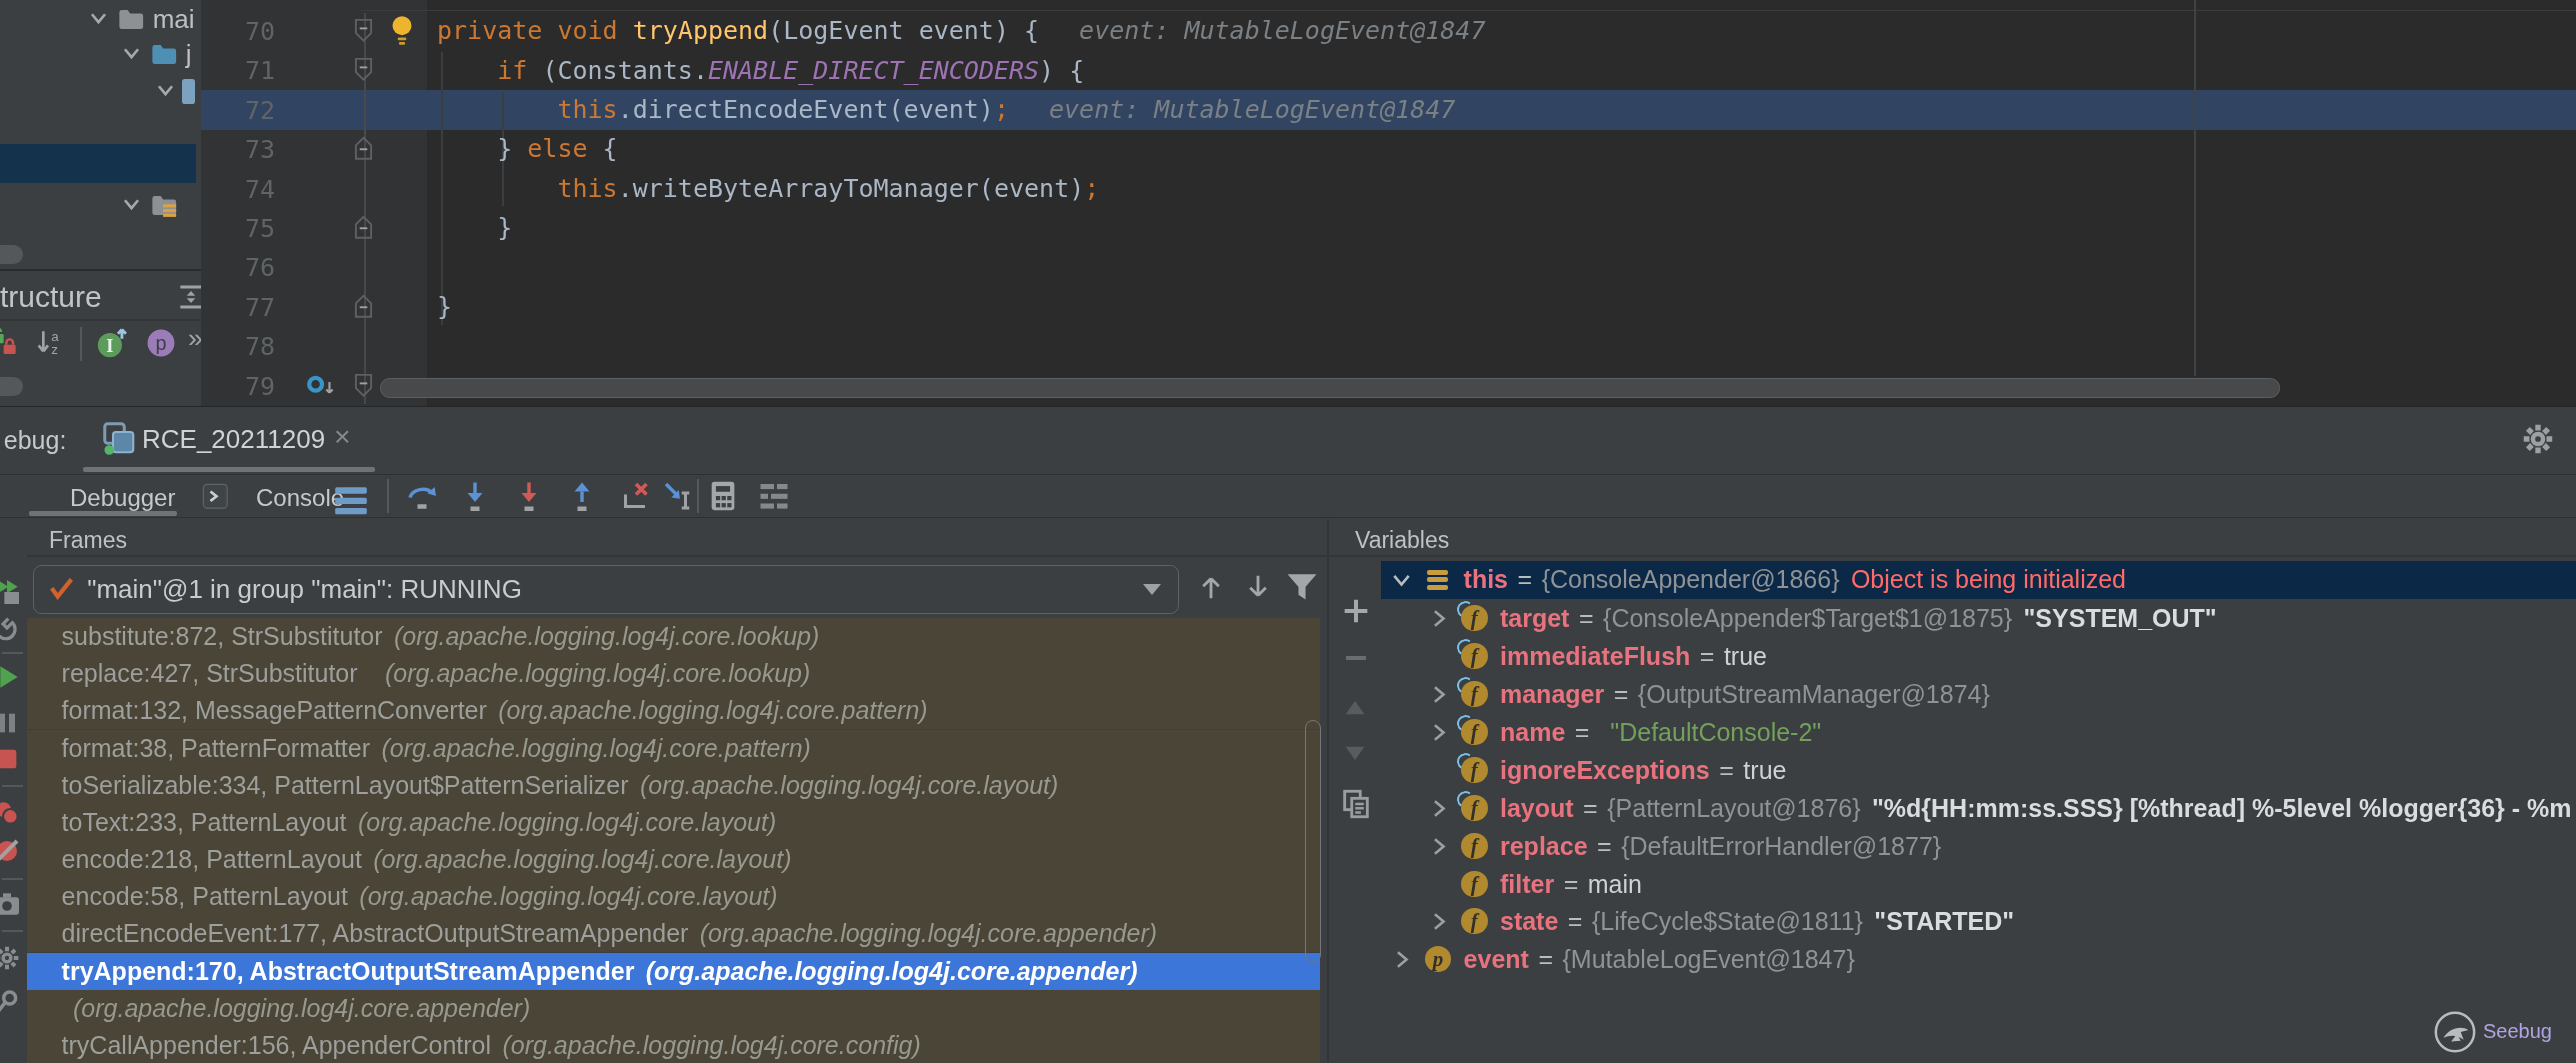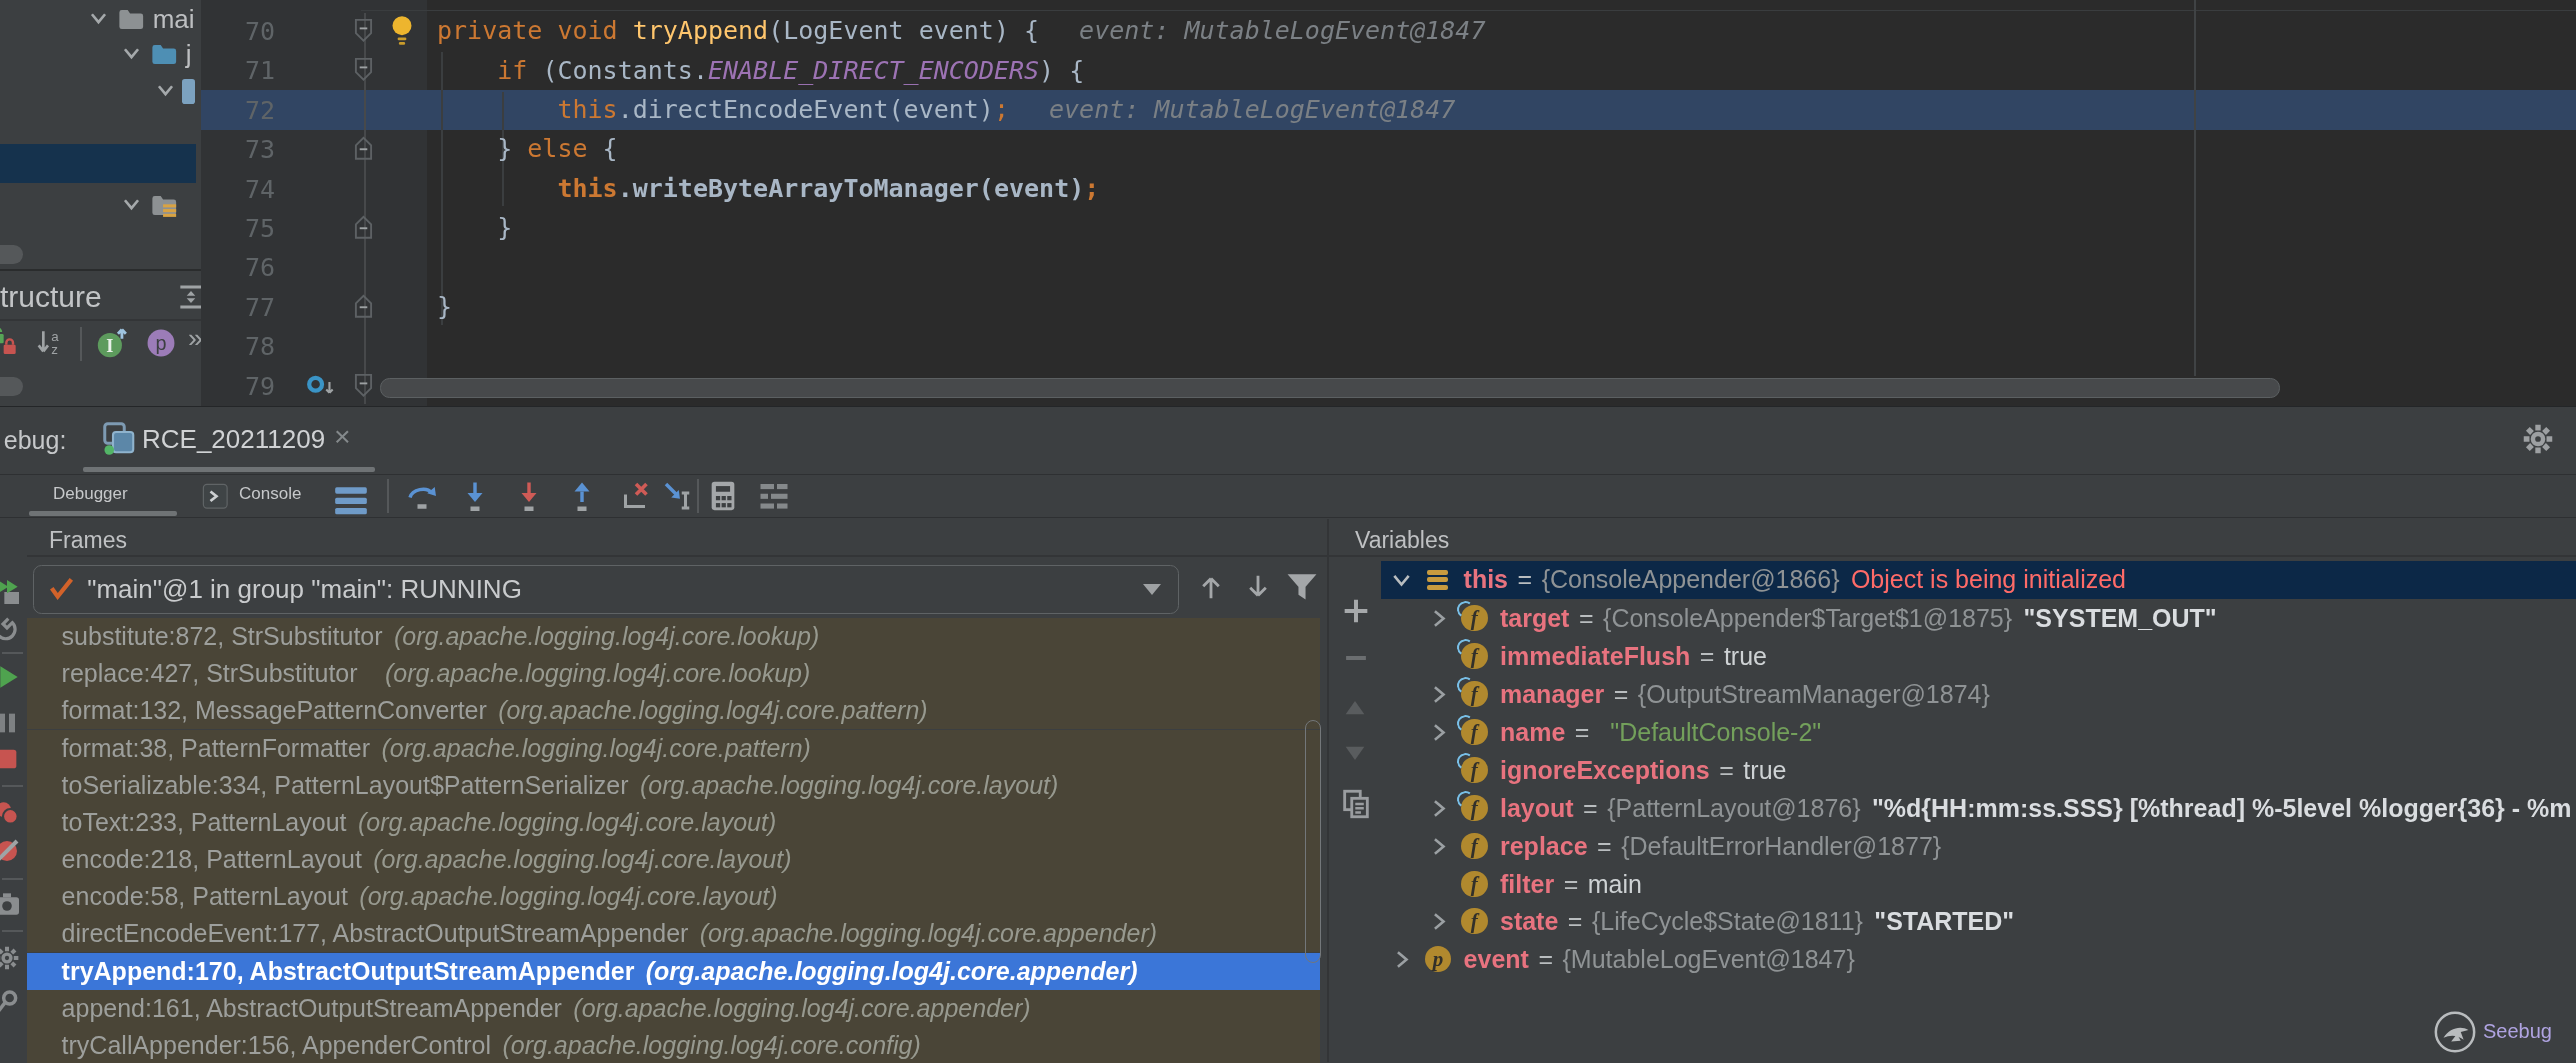--- a/index.html
+++ b/index.html
@@ -31,21 +31,21 @@
                    font-size:30px;color:#c2c4c6;}
   .vsep{width:1.9px;background:#55585a;}
   
   #debug{left:0;top:406px;width:2576px;height:657px;background:#3c3f41;border-top:1.9px solid #242628;}
   #dbg-header{left:0;top:1.9px;width:2576px;height:65px;border-bottom:1.9px solid #2e3032;}
   .hdr-label{font-size:25px;color:#c6c8ca;}
   .tab-title{font-size:26px;color:#d0d2d4;}
   .tab-close{font-size:28.5px;color:#84898b;line-height:28.5px;}
   .tab-underline{background:#6f7375;height:4.7px;border-radius:1.9px;}
   #dbg-toolbar{left:0;top:68px;width:2576px;height:42px;border-bottom:1.9px solid #2e3032;}
-  .tool-tab{font-size:17px;color:#c6c8ca;}
+  .tool-tab{font-size:24px;color:#c6c8ca;margin-left:17px;}
   
   .panel-title{font-size:23px;color:#bfc1c3;}
   #panel-sep-h{left:26.6px;top:148px;width:2549px;height:1.9px;background:#333537;}
   #panel-sep-v{left:1327px;top:112px;width:1.9px;height:543px;background:#333537;}
   #thread-combo{left:33px;top:158px;width:1144px;height:47px;border:1.9px solid #5f6365;
                 border-radius:8.5px;display:flex;align-items:center;}
   #thread-combo .txt{font-size:26px;color:#c9cbcd;margin-left:11.4px;}
   .combo-caret{width:0;height:0;border-left:9.5px solid transparent;border-right:9.5px solid transparent;
                border-top:11.4px solid #9ea1a3;}
   #frames-list{left:26.6px;top:211px;width:1293px;height:446px;overflow:hidden;}
@@ -120,21 +120,21 @@
         <div class="abs code-line mono" style="top: 56px;"><span class="pl">    </span><span class="kw">if </span><span class="pl">(Constants.</span><span class="cst">ENABLE_DIRECT_ENCODERS</span><span class="pl">) {</span></div>
         <div class="abs lnum mono" style="top: 96px;">72</div>
         <div class="abs code-line mono" style="top: 95px;"><span class="pl">        </span><span class="kw">this</span><span class="pl">.directEncodeEvent(event)</span><span class="kw">;</span><span class="hint">event: MutableLogEvent@1847</span></div>
         <div class="abs lnum mono" style="top: 135px;">73</div>
         <div class="abs" style="left: 351px; top: 135px;"><svg width="25" height="26.6" viewBox="0 0 26 28">
             <path d="M5 25h16V11l-8-8-8 8z" fill="none" stroke="#5d6164" stroke-width="2"></path>
             <path d="M9 15h8" stroke="#9da1a3" stroke-width="2"></path>
           </svg></div>
         <div class="abs code-line mono" style="top: 134px;"><span class="pl">    } </span><span class="kw">else</span><span class="pl"> {</span></div>
         <div class="abs lnum mono" style="top: 175px;">74</div>
-        <div class="abs code-line mono" style="top: 174px; font-weight: bold;"><span class="pl">        </span><span class="kw">this</span><span class="pl">.writeByteArrayToManager(event)</span><span class="kw">;</span></div>
+        <div class="abs code-line mono" style="top: 174px;"><span class="pl">        </span><span class="kw">this</span><span class="pl">.writeByteArrayToManager(event)</span><span class="kw">;</span></div>
         <div class="abs lnum mono" style="top: 214px;">75</div>
         <div class="abs" style="left: 351px; top: 214px;"><svg width="25" height="26.6" viewBox="0 0 26 28">
             <path d="M5 25h16V11l-8-8-8 8z" fill="none" stroke="#5d6164" stroke-width="2"></path>
             <path d="M9 15h8" stroke="#9da1a3" stroke-width="2"></path>
           </svg></div>
         <div class="abs code-line mono" style="top: 213px;"><span class="pl">    }</span></div>
         <div class="abs lnum mono" style="top: 253px;">76</div>
         <div class="abs code-line mono" style="top: 252px;"></div>
         <div class="abs lnum mono" style="top: 293px;">77</div>
         <div class="abs" style="left: 351px; top: 293px;"><svg width="25" height="26.6" viewBox="0 0 26 28">
@@ -444,21 +444,20 @@
         </div>
         <div class="frame-row" style="top: 297px; height: 37px;">
           <span>directEncodeEvent:177, AbstractOutputStreamAppender</span>
           <span class="pkg">(org.apache.logging.log4j.core.appender)</span>
         </div>
         <div class="frame-row sel" style="top: 335px; height: 37px;">
           <span>tryAppend:170, AbstractOutputStreamAppender</span>
           <span class="pkg">(org.apache.logging.log4j.core.appender)</span>
         </div>
         <div class="frame-row" style="top: 372px; height: 37px;">
-          <span>append:161, AbstractOutputStreamAppender</span>
           <span class="pkg">(org.apache.logging.log4j.core.appender)</span>
         </div>
         <div class="frame-row" style="top: 409px; height: 37px;">
           <span>tryCallAppender:156, AppenderControl</span>
           <span class="pkg">(org.apache.logging.log4j.core.config)</span>
         </div>
       </div>
     <div id="frames-scrollbar" class="abs"></div>
 
     <div id="watch-strip" class="abs">

